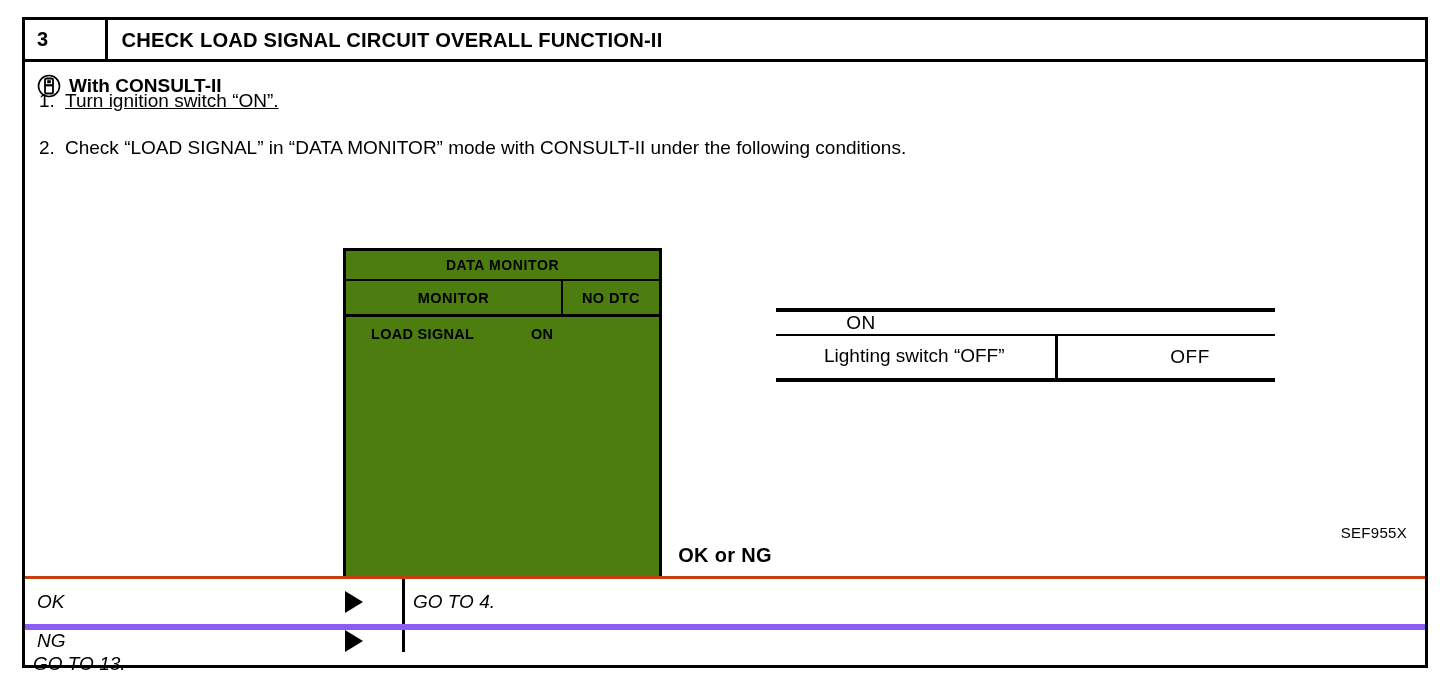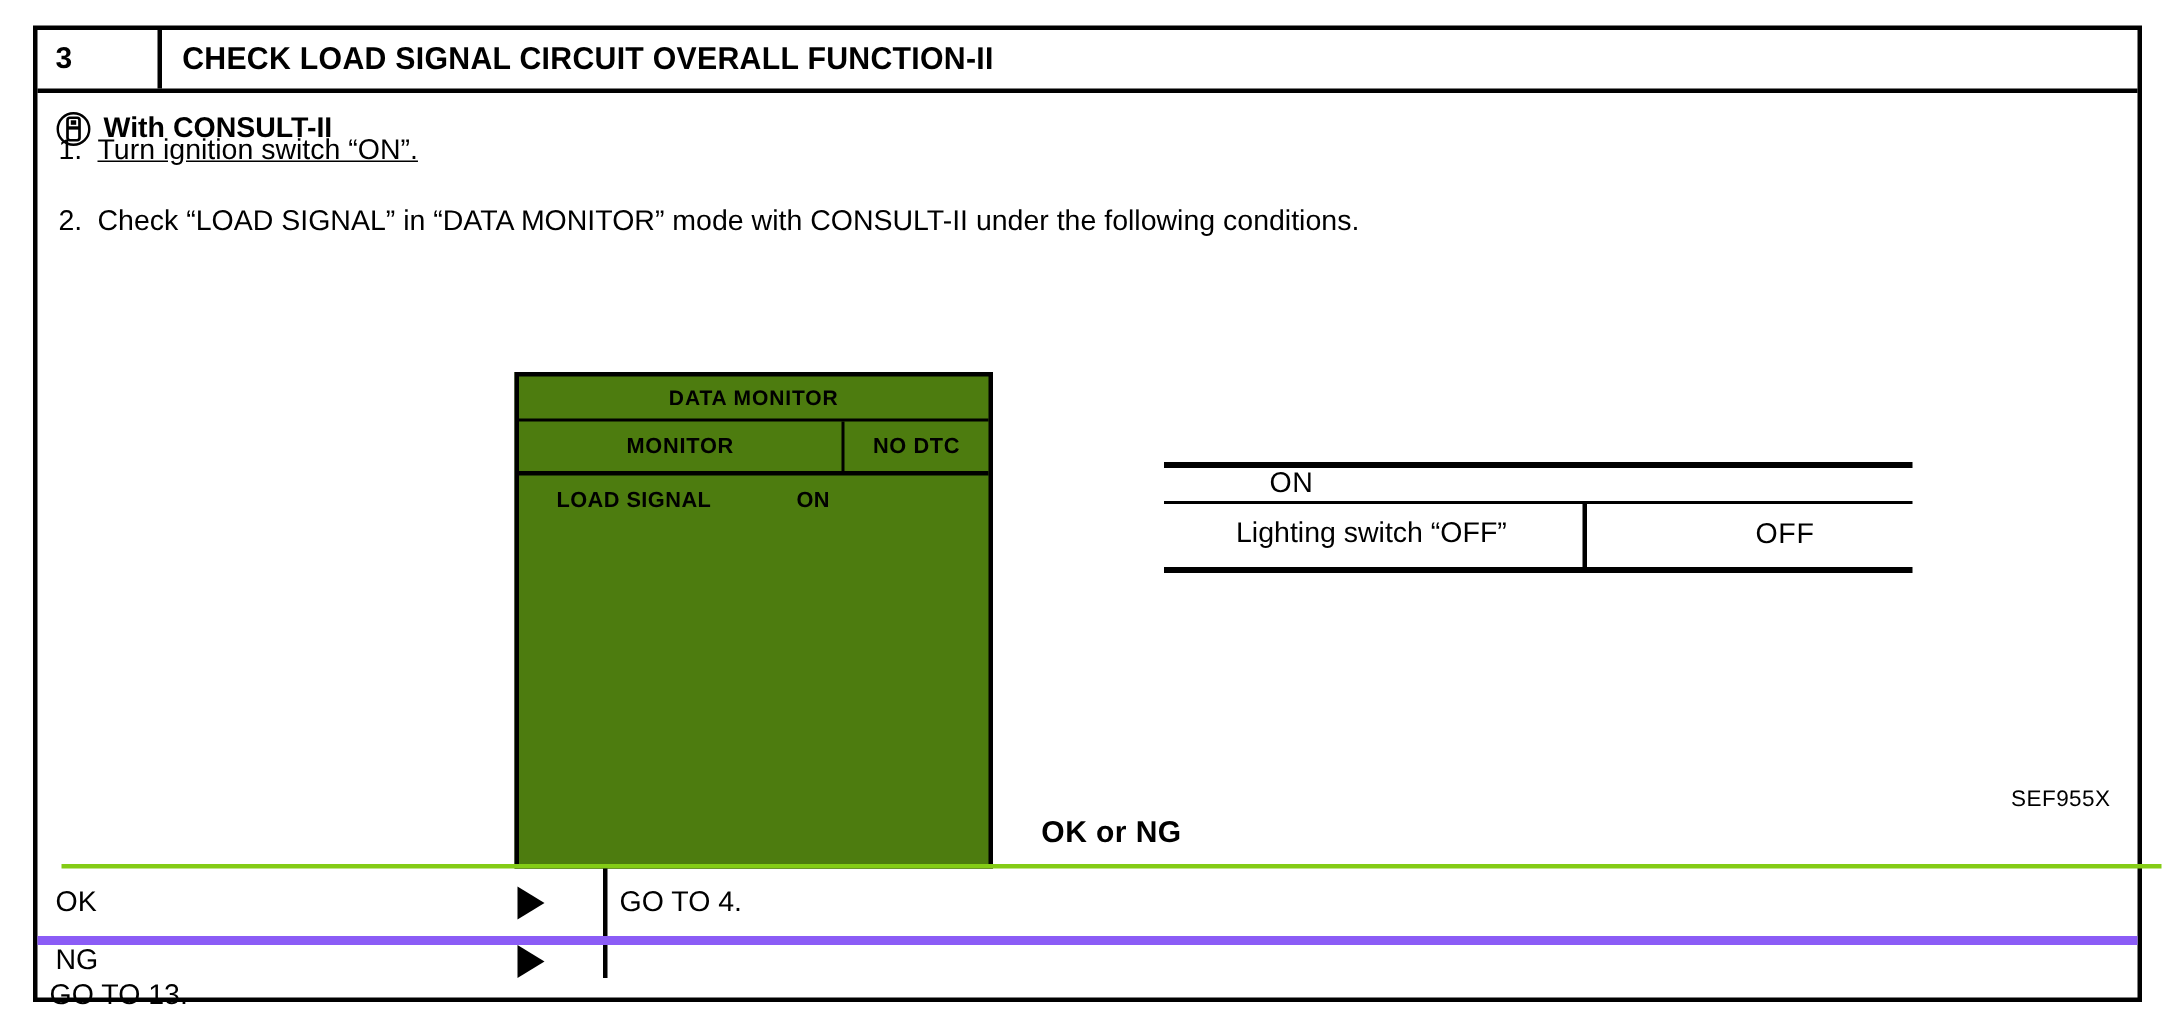--- a/index.html
+++ b/index.html
@@ -209,43 +209,44 @@
     right: 18px;
     top: 462px;
     font-weight: normal;
     font-size: 15px;
     letter-spacing: 0.3px;
   }
 
   
   .judge-bar {
     position: absolute;
-    left: 16px;
+    left: 0;
     bottom: 0;
     width: 100%;
     height: 44px;
-    border-bottom: 3px solid #84cc16;
+    border-bottom: 3px solid #c2410c;
     box-sizing: border-box;
     display: flex;
     align-items: center;
     justify-content: center;
   }
   .judge-text {
     font-weight: bold;
     font-size: 20px;
     letter-spacing: 0.3px;
   }
 
   
   .result-rows {
     position: absolute;
     left: 0;
     top: 559px;
     right: 0;
     bottom: 0;
+    font-style: italic;
   }
   .result-row {
     height: 45px;
     display: flex;
     align-items: stretch;
   }
   .result-row + .result-row { border-top: 6px solid #8b5cf6; flex-direction: column; }
   .result-label-cell {
     width: 380px;
     position: relative;

